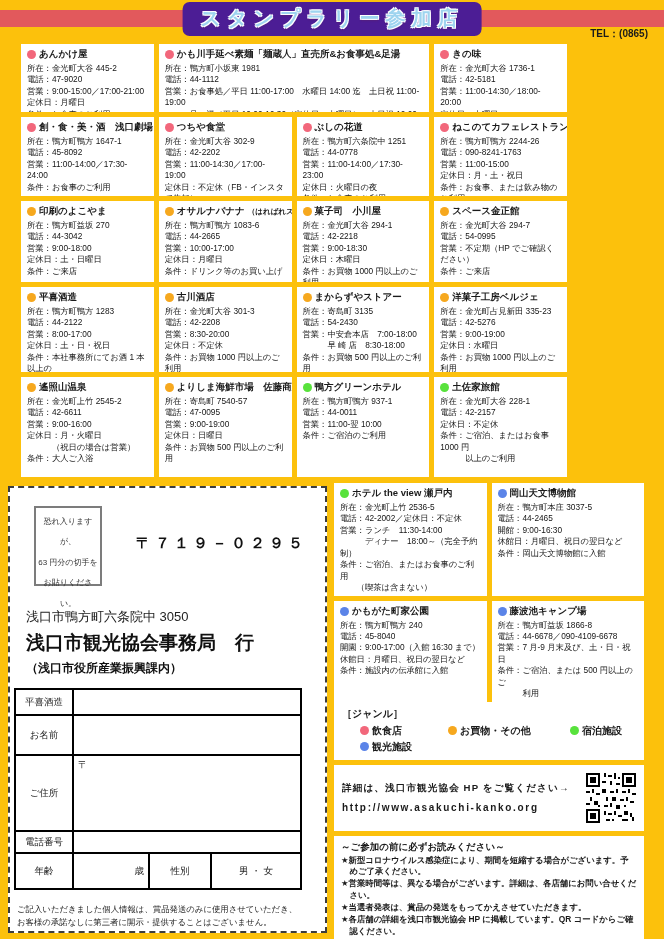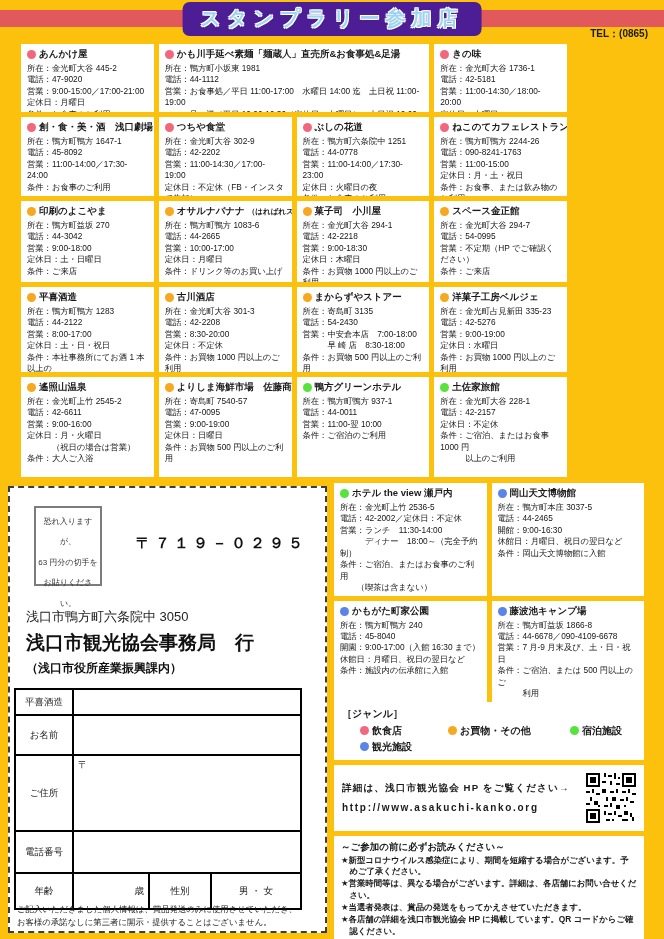--- a/index.html
+++ b/index.html
@@ -350,21 +350,21 @@
       <td colspan="3"></td>
     </tr>
     <tr style="height:40px">
       <td class="lbl">お名前</td>
       <td colspan="3"></td>
     </tr>
     <tr style="height:76px">
       <td class="lbl">ご住所</td>
       <td colspan="3" class="val-top">〒</td>
     </tr>
-    <tr style="height:42px">
+    <tr style="height:22px">
       <td class="lbl">電話番号</td>
       <td colspan="3"></td>
     </tr>
     <tr style="height:36px">
       <td class="lbl">年齢</td>
       <td style="text-align:right">歳</td>
       <td class="lbl">性別</td>
       <td class="lbl">男 ・ 女</td>
     </tr>
   </tbody>

